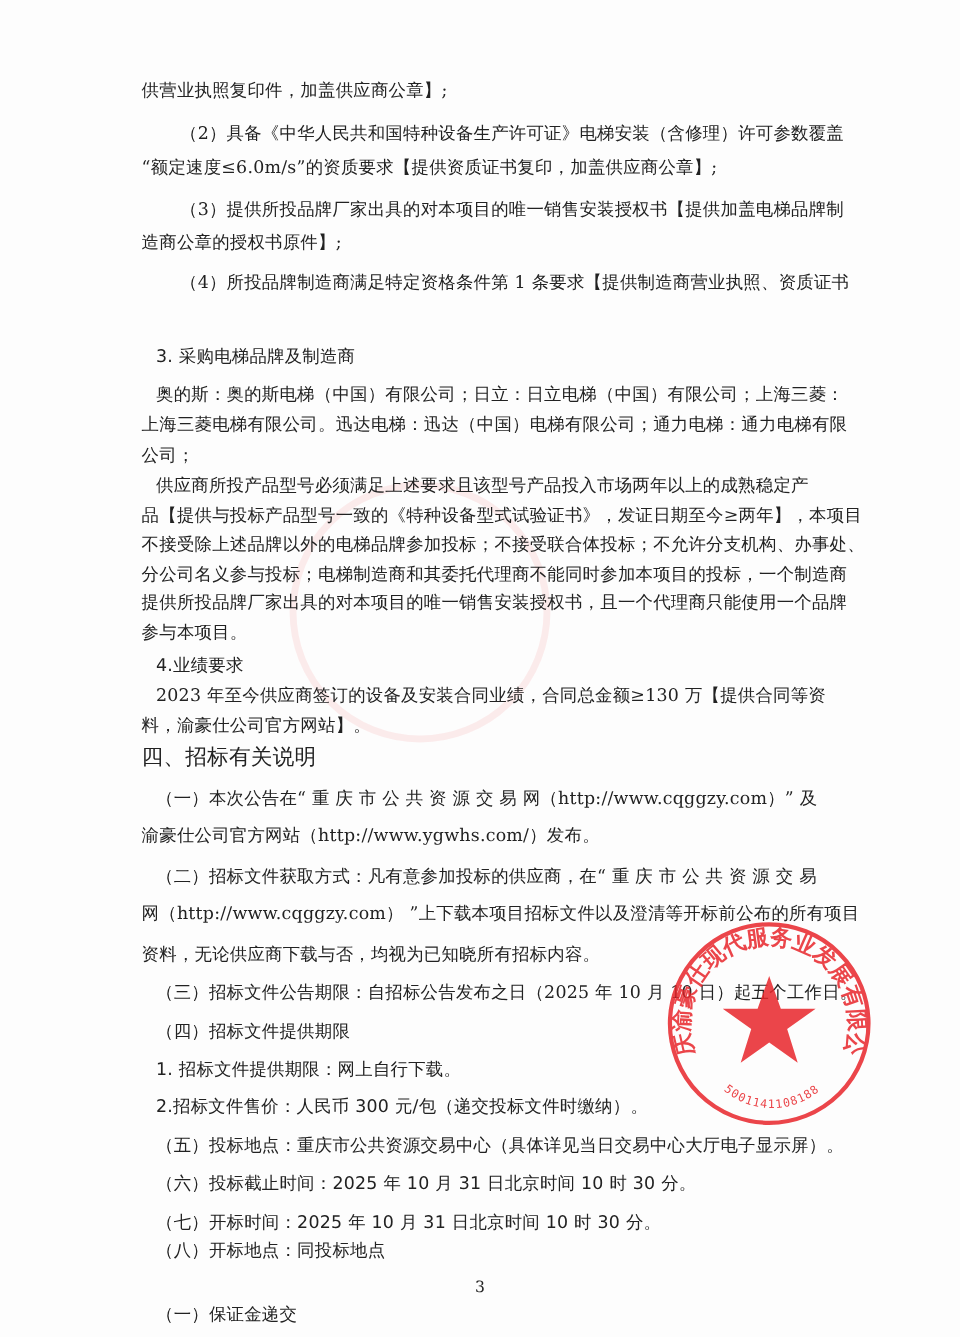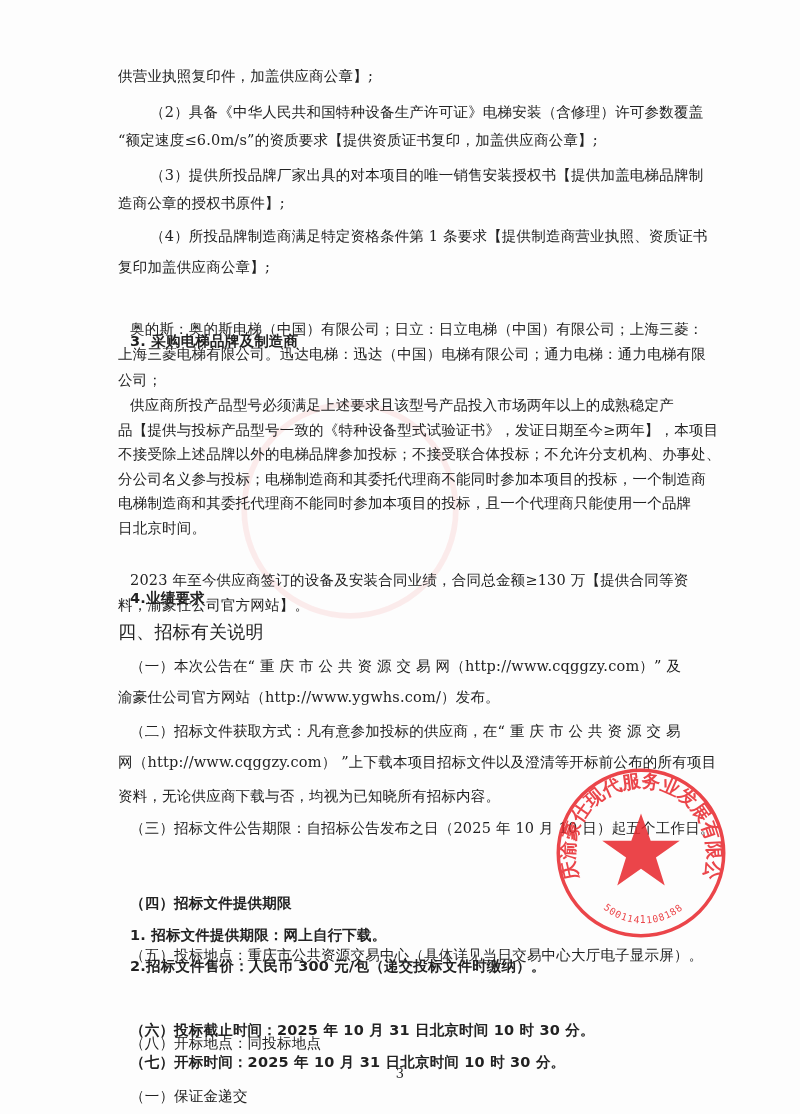--- a/index.html
+++ b/index.html
@@ -7,53 +7,52 @@
     width:800px; height:1114px; background:#fdfdfd; position:relative; overflow:hidden;
     font-family:"DejaVu Serif","Liberation Serif",serif; color:#222;
   }
   .page { position:absolute; left:0; top:0; width:688px; height:1114px; }
   .ln {
     position:absolute; left:118px; width:566px; font-size:14.5px; line-height:20px;
     white-space:nowrap; letter-spacing:0.2px; overflow:visible;
   }
   .ind1 { left:150px; }
   .ind2 { left:130px; }
-  .bold { font-weight:bold; font-family:"DejaVu Sans","Liberation Sans",sans-serif;margin-top:43px; }
+  .bold { font-weight:normal; font-family:"DejaVu Sans","Liberation Sans",sans-serif; }
   .h { font-size:18px; font-weight:normal; font-family:"DejaVu Sans","Liberation Sans",sans-serif; left:118px; }
   .pageno { position:absolute; left:0; width:800px; top:1066px; text-align:center; font-size:13px; }
   .stamp { position:absolute; left:553px; top:765px; width:176px; height:176px; opacity:0.85; pointer-events:none; }
   .faint { position:absolute; left:235px; top:395px; width:230px; height:230px; opacity:0.08; pointer-events:none;}
 </style>
 </head>
 <body>
 
 <div class="page">
 
   <svg class="faint" viewBox="0 0 200 200">
     <circle cx="100" cy="100" r="92" fill="none" stroke="#e8262b" stroke-width="5"></circle>
   </svg>
 
   <div class="ln" style="top:66px">供营业执照复印件，加盖供应商公章】;</div>
   <div class="ln ind1" style="top:102px">（2）具备《中华人民共和国特种设备生产许可证》电梯安装（含修理）许可参数覆盖</div>
   <div class="ln" style="top:130px">“额定速度≤6.0m/s”的资质要求【提供资质证书复印，加盖供应商公章】;</div>
   <div class="ln ind1" style="top:165px">（3）提供所投品牌厂家出具的对本项目的唯一销售安装授权书【提供加盖电梯品牌制</div>
   <div class="ln" style="top:193px">造商公章的授权书原件】;</div>
   <div class="ln ind1" style="top:226px">（4）所投品牌制造商满足特定资格条件第 1 条要求【提供制造商营业执照、资质证书</div>
-  <div class="ln" style="top:257px">复印加盖供应商公章】;</div>
   <div class="ln ind2 bold" style="top:288px">3. 采购电梯品牌及制造商</div>
   <div class="ln ind2" style="top:319px">奥的斯：奥的斯电梯（中国）有限公司；日立：日立电梯（中国）有限公司；上海三菱：</div>
   <div class="ln" style="top:344px">上海三菱电梯有限公司。迅达电梯：迅达（中国）电梯有限公司；通力电梯：通力电梯有限</div>
   <div class="ln" style="top:370px">公司；</div>
   <div class="ln ind2" style="top:395px">供应商所投产品型号必须满足上述要求且该型号产品投入市场两年以上的成熟稳定产</div>
   <div class="ln" style="top:420px">品【提供与投标产品型号一致的《特种设备型式试验证书》，发证日期至今≥两年】，本项目</div>
   <div class="ln" style="top:444px">不接受除上述品牌以外的电梯品牌参加投标；不接受联合体投标；不允许分支机构、办事处、</div>
   <div class="ln" style="top:469px">分公司名义参与投标；电梯制造商和其委托代理商不能同时参加本项目的投标，一个制造商</div>
-  <div class="ln" style="top:493px">电梯制造商和其委托代理商不能同时参加本项目的投标，且一个代理商只能使用一个品牌</div>
+  <div class="ln" style="top:493px">提供所投品牌厂家出具的对本项目的唯一销售安装授权书，且一个代理商只能使用一个品牌</div>
 
-  <div class="ln" style="top:518px">日北京时间。</div>
+  <div class="ln" style="top:518px">参与本项目。</div>
   <div class="ln ind2 bold" style="top:545px">4.业绩要求</div>
   <div class="ln ind2" style="top:570px">2023 年至今供应商签订的设备及安装合同业绩，合同总金额≥130 万【提供合同等资</div>
   <div class="ln" style="top:595px">料，渝豪仕公司官方网站】。</div>
   <div class="ln h" style="top:622px">四、招标有关说明</div>
   <div class="ln ind2" style="top:656px">（一）本次公告在“ 重 庆 市 公 共 资 源 交 易 网（http://www.cqggzy.com）” 及</div>
   <div class="ln" style="top:687px">渝豪仕公司官方网站（http://www.ygwhs.com/）发布。</div>
   <div class="ln ind2" style="top:721px">（二）招标文件获取方式：凡有意参加投标的供应商，在“ 重 庆 市 公 共 资 源 交 易</div>
   <div class="ln" style="top:752px">网（http://www.cqggzy.com） ”上下载本项目招标文件以及澄清等开标前公布的所有项目</div>
   <div class="ln" style="top:786px">资料，无论供应商下载与否，均视为已知晓所有招标内容。</div>
   <div class="ln ind2" style="top:818px">（三）招标文件公告期限：自招标公告发布之日（2025 年 10 月 10 日）起五个工作日。</div>

